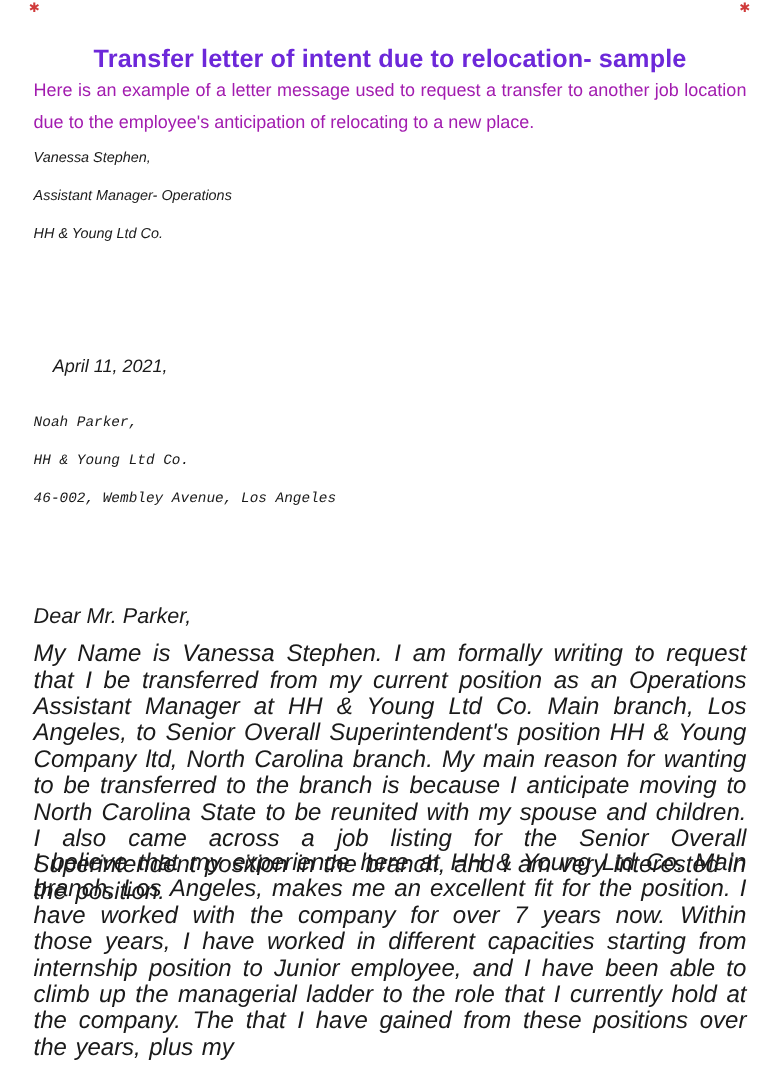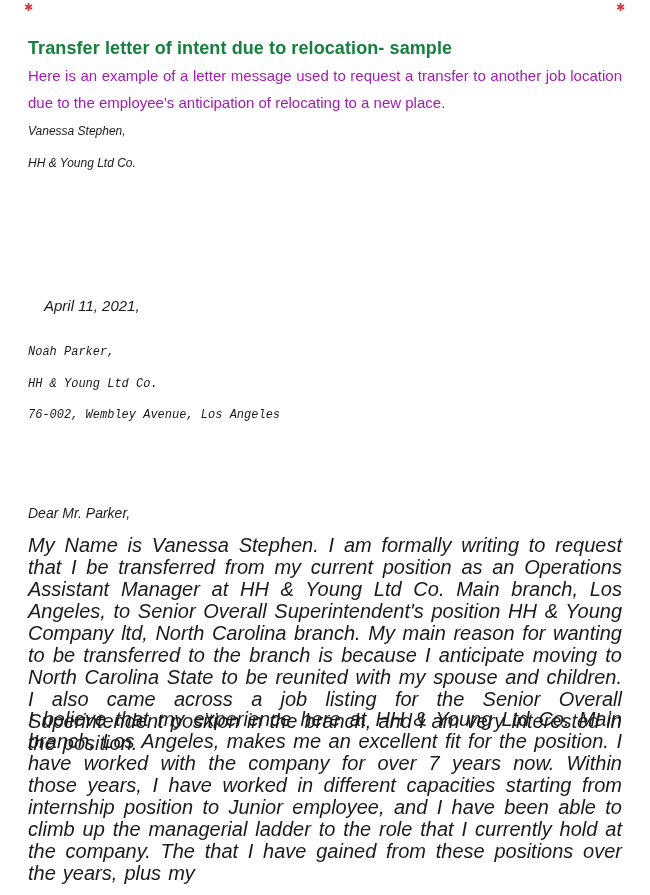--- a/index.html
+++ b/index.html
@@ -25,24 +25,25 @@
     font-style: normal;
   }
   .corner-mark.left  { left: 24px; }
   .corner-mark.right { left: 616px; }
   .title {
     position: absolute;
     left: 28px;
     right: 28px;
     top: 38px;
     margin: 0;
-    font-size: 18px;
+    font-size: 21px;
     font-weight: bold;
-    color: #15803d;
+    color: #6d28d9;
     letter-spacing: 0.1px;
+    text-align: center;
   }
   .intro {
     position: absolute;
     left: 28px;
     right: 28px;
     top: 62px;
     margin: 0;
     font-size: 15px;
     line-height: 27px;
     text-align: justify;
@@ -70,21 +71,21 @@
     top: 280px;
     margin: 16px;
     font-size: 15px;
     line-height: 19px;
   }
   .salutation {
     position: absolute;
     left: 28px;
     top: 504px;
     margin: 0;
-    font-size: 14px;
+    font-size: 18px;
     line-height: 19px;
   }
   .para {
     position: absolute;
     left: 28px;
     right: 28px;
     margin: 0;
     font-size: 20px;
     line-height: 22px;
     text-align: justify;
@@ -102,29 +103,30 @@
   <span class="corner-mark right">✱</span>
 
   <h1 class="title">Transfer letter of intent due to relocation- sample</h1>
 
   <p class="intro">Here is an example of a letter message used to request a transfer to another job location due to the employee's anticipation of relocating to a new place.</p>
 
   <div class="letter">
 
     <div class="addr-block sender">
       <p>Vanessa Stephen,</p>
+      <p>Assistant Manager- Operations</p>
       <p>HH &amp; Young Ltd Co.</p>
     </div>
 
     <p class="date-line">April 11, 2021,</p>
 
     <div class="addr-block recipient">
       <p>Noah Parker,</p>
       <p>HH &amp; Young Ltd Co.</p>
-      <p>76-002, Wembley Avenue, Los Angeles</p>
+      <p>46-002, Wembley Avenue, Los Angeles</p>
     </div>
 
     <p class="salutation">Dear Mr. Parker,</p>
 
     <p class="para para-1">My Name is Vanessa Stephen. I am formally writing to request that I be transferred from my current position as an Operations Assistant Manager at HH &amp; Young Ltd Co. Main branch, Los Angeles, to Senior Overall Superintendent's position HH &amp; Young Company ltd, North Carolina branch. My main reason for wanting to be transferred to the branch is because I anticipate moving to North Carolina State to be reunited with my spouse and children. I also came across a job listing for the Senior Overall Superintendent position in the branch, and I am very interested in the position.</p>
 
     <p class="para para-2">I believe that my experience here at HH &amp; Young Ltd Co. Main branch, Los Angeles, makes me an excellent fit for the position. I have worked with the company for over 7 years now. Within those years, I have worked in different capacities starting from internship position to Junior employee, and I have been able to climb up the managerial ladder to the role that I currently hold at the company. The that I have gained from these positions over the years, plus my</p>
 
   </div>
 </div>

